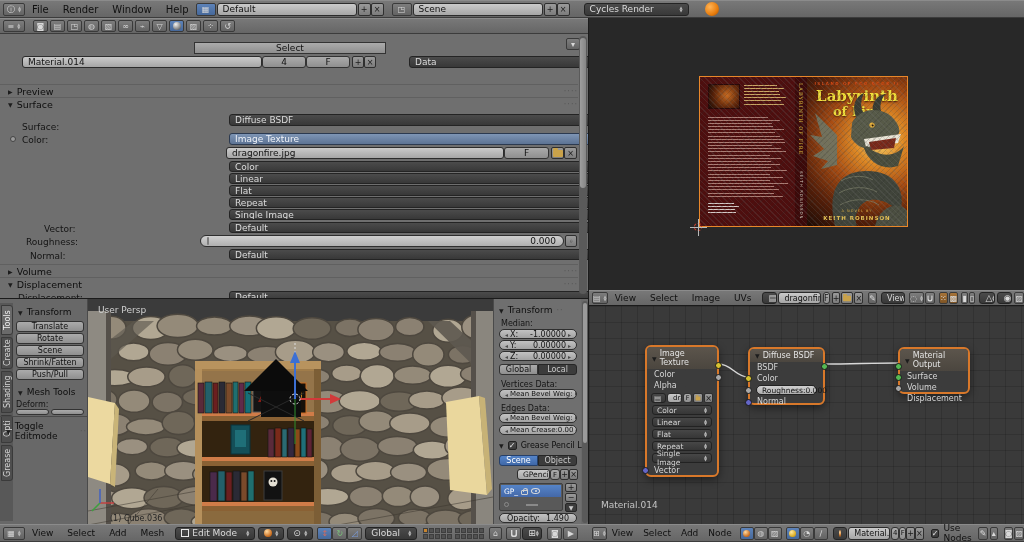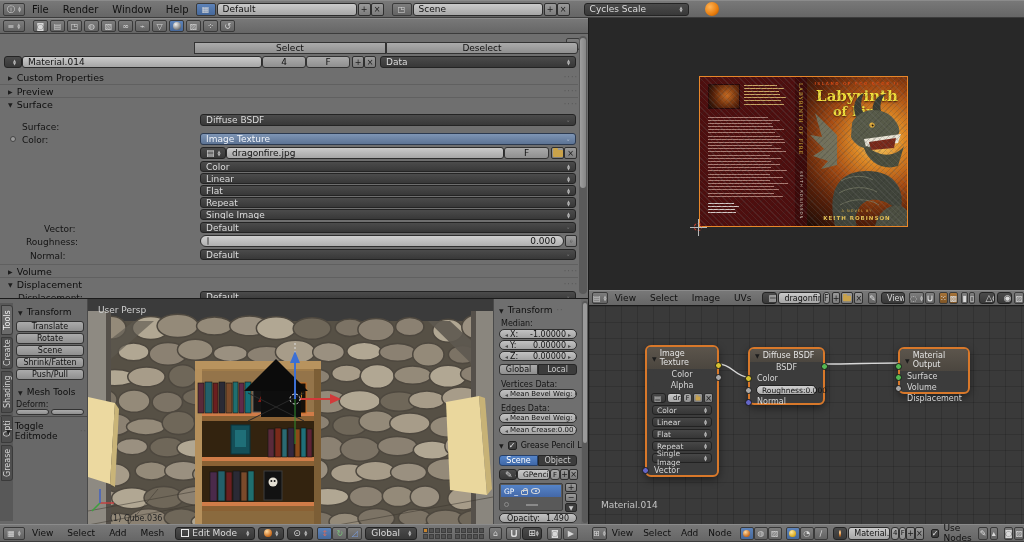--- a/index.html
+++ b/index.html
@@ -8,21 +8,21 @@
          font-family:"DejaVu Sans",sans-serif; }
   .abs { position:absolute; }
 
   
   .ehdr { background:linear-gradient(#787878,#666666); border-top:1px solid #8b8b8b;
           border-bottom:1px solid #3c3c3c; display:flex; align-items:center; font-size:10px; color:#0f0f0f; }
   .menu { padding:0 7px; color:#101010; cursor:default; white-space:nowrap; }
 
   
   .dd { background:linear-gradient(#4b4b4b,#383838); border:1px solid #242424; border-radius:3px;
-        color:#dcdcdc; font-size:9px; display:flex; align-items:center; padding:0 5px; overflow:hidden; white-space:nowrap; }
+        color:#dcdcdc; font-size:9px; display:flex; align-items:center; padding:0 5px; overflow:hidden; white-space:nowrap;margin-left:29px; }
   .ud { display:flex; flex-direction:column; font-size:4px; line-height:3px; color:#b5b5b5; margin-left:3px; }
   .caret { margin-left:auto; font-size:6px; color:#aaa; }
 
   
   .lf { background:linear-gradient(#cacaca,#a6a6a6); border:1px solid #2c2c2c; border-radius:3px;
         color:#121212; font-size:9px; display:flex; align-items:center; padding:0 5px; overflow:hidden; white-space:nowrap; }
   .btn { background:linear-gradient(#ababab,#8f8f8f); border:1px solid #333; border-radius:3px;
          color:#111; font-size:9px; display:flex; align-items:center; justify-content:center; overflow:hidden; }
   .sq  { background:linear-gradient(#9a9a9a,#7c7c7c); border:1px solid #2f2f2f; border-radius:2px;
          color:#1a1a1a; font-size:8px; display:flex; align-items:center; justify-content:center; }
@@ -53,21 +53,21 @@
   #node-canvas { background:#3a3a3a;
     background-image:linear-gradient(rgba(0,0,0,.14) 1px,transparent 1px),
                      linear-gradient(90deg,rgba(0,0,0,.14) 1px,transparent 1px);
     background-size:16px 16px; }
   .node { position:absolute; background:rgba(60,60,60,.96); border:2px solid #d8782a; border-radius:6px;
           box-shadow:0 3px 8px rgba(0,0,0,.45); font-size:8px; color:#d6d6d6; }
   .nhdr { background:linear-gradient(#5c554c,#4b463f); border-radius:4px 4px 0 0; padding:2px 5px;
           display:flex; align-items:center; gap:3px; color:#e2e2e2; font-size:8px; }
   .sock { position:absolute; width:7px; height:7px; border-radius:50%; border:1px solid #191919; }
   .srow { padding:1px 7px; font-size:8px; }
-  .srow.right { text-align:center; }
+  .srow.right { text-align:left; }
   .ndd { background:linear-gradient(#474747,#363636); border:1px solid #222; border-radius:3px;
          color:#d5d5d5; font-size:7.5px; display:flex; align-items:center; padding:0 4px; height:10px; margin:2px 5px; }
   .npill{ background:linear-gradient(#cfcfcf,#aeaeae); border:1px solid #222; border-radius:6px;
           color:#141414; font-size:7.5px; display:flex; justify-content:space-between; align-items:center; height:10px; margin:1px 6px; padding:0 5px;}
 
   
   .folder { position:relative; width:10px; height:7px; background:#c9a24a; border-radius:1px; }
   .folder::before { content:""; position:absolute; top:-2px; left:0; width:5px; height:2px; background:#c9a24a; border-radius:1px 1px 0 0; }
 
   .vtab { writing-mode:vertical-rl; transform:rotate(180deg); background:#4e4e4e; color:#d5d5d5;
@@ -114,21 +114,21 @@
     <div class="sq" style="width:13px;height:13px;">×</div>
     <div class="ibtn" style="width:20px;height:13px;margin-left:8px;">
         <span>◳</span>
       </div>
     <div class="lf" style="width:130px;height:13px;margin-left:1px;">
         <span>Scene</span>
       </div>
     <div class="sq" style="width:13px;height:13px;margin-left:1px;">+</div>
     <div class="sq" style="width:13px;height:13px;">×</div>
     <div class="dd" style="width:105px;height:13px;margin-left:14px;">
-        <span>Cycles Scale</span>
+        <span>Cycles Render</span>
         <span class="ud" style="margin-left:auto;">
           <span>▲</span>
           <span>▼</span>
         </span>
       </div>
     <span style="width:14px;height:14px;border-radius:50%;margin-left:16px;background:radial-gradient(circle at 35% 35%,#ffb457,#e87d0d 60%,#9c4a00);display:inline-block;"></span>
   </div>
 
   <div class="abs" style="left:0;top:18px;width:589px;height:280px;background:#6f6f6f;border-right:1px solid #1b1b1b;overflow:hidden;">
 
@@ -175,21 +175,20 @@
             <span>↺</span>
           </div>
       </div>
     </div>
 
     <div class="ibtn" style="position:absolute;right:8px;top:20px;width:14px;height:12px;">
         <span>▾</span>
       </div>
 
     <div class="btn abs" style="left:194px;top:24px;width:192px;height:12px;border-radius:0;">Select</div>
-    <div class="btn abs" style="left:386px;top:24px;width:192px;height:12px;border-radius:0 3px 3px 0;">Deselect</div>
 
     <div class="dd abs" style="left:4px;top:38px;width:18px;height:12px;">
         <span style="width:7px;height:7px;border-radius:50%;background:radial-gradient(circle at 35% 30%,#ffd9a0,#c86a1a 70%);"></span>
         <span class="ud">
           <span>▲</span>
           <span>▼</span>
         </span>
       </div>
     <div class="lf abs" style="left:22px;top:38px;width:240px;height:12px;">Material.014</div>
     <div class="btn abs" style="left:262px;top:38px;width:44px;height:12px;">4</div>
@@ -197,24 +196,20 @@
     <div class="sq abs" style="left:352px;top:38px;width:12px;height:12px;">+</div>
     <div class="sq abs" style="left:364px;top:38px;width:12px;height:12px;">×</div>
     <div class="dd abs" style="left:380px;top:38px;width:196px;height:12px;">
         <span>Data</span>
         <span class="ud" style="margin-left:auto;">
           <span>▲</span>
           <span>▼</span>
         </span>
       </div>
 
-    <div class="sect abs tri-r" style="left:8px;top:54px;width:570px;height:11px;">
-        <span>Custom Properties</span>
-        <span class="dots">····</span>
-      </div>
     <div class="abs" style="left:0;top:66px;width:578px;border-top:1px solid #606060;"></div>
     <div class="sect abs tri-r" style="left:8px;top:68px;width:570px;height:11px;">
         <span>Preview</span>
         <span class="dots">····</span>
       </div>
     <div class="abs" style="left:0;top:79px;width:578px;border-top:1px solid #606060;"></div>
     <div class="sect abs tri-d" style="left:8px;top:81px;width:570px;height:11px;">
         <span>Surface</span>
         <span class="dots">····</span>
       </div>

